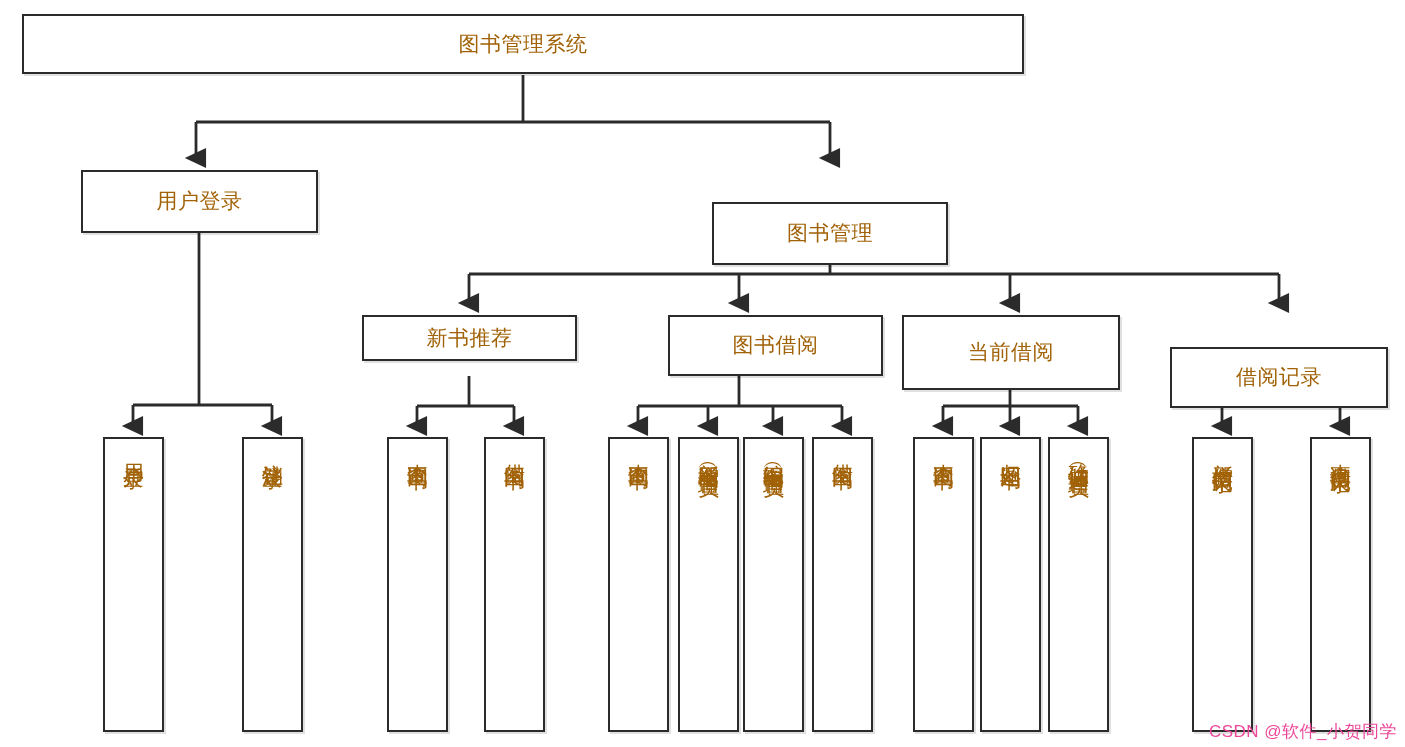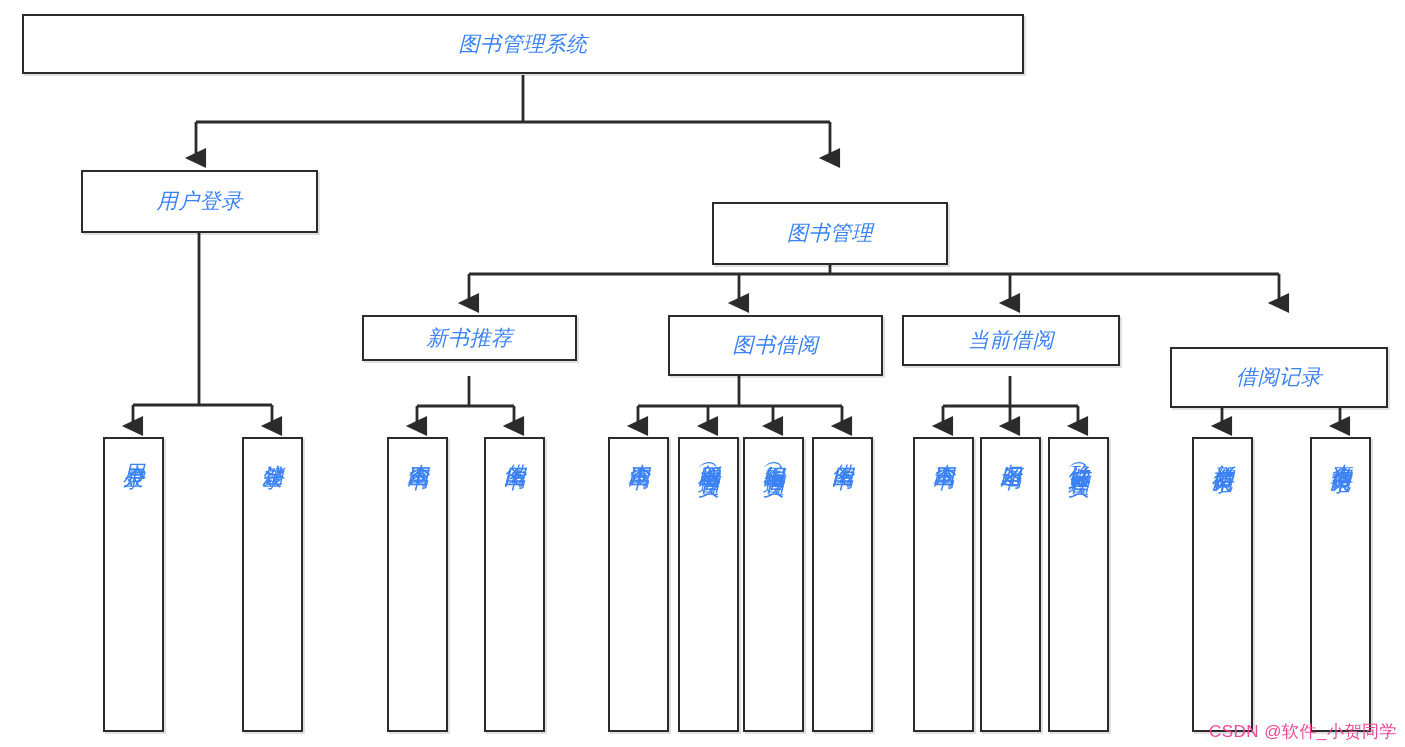--- a/index.html
+++ b/index.html
@@ -29,26 +29,25 @@
     position: absolute;
     box-sizing: border-box;
     border: 2.5px solid #2b2b2b;
     background: #ffffff;
     display: flex;
     align-items: center;
     justify-content: center;
     box-shadow: 2px 2px 0 rgba(0,0,0,0.12);
   }
   .node-label {
-    color: #3b82f6;
+    color: #a16207;
     text-align: center;
     line-height: 1.18;
     letter-spacing: 0.5px;
     user-select: none;
-    font-style: italic;
   }
   .node-box.horizontal .node-label {
     font-size: 21px;
     writing-mode: horizontal-tb;
   }
   .node-box.vertical {
     padding: 8px 0;
     align-items: flex-start;
   }
   .node-box.vertical .node-label {
@@ -139,21 +138,21 @@
   <div class="node-box horizontal" style="left:712px; top:170px; width:236px; height:63px;margin-top:32px;">
     <span class="node-label">图书管理</span>
   </div>
 
   <div class="node-box horizontal" style="left:362px; top:315px; width:215px; height:46px;">
     <span class="node-label">新书推荐</span>
   </div>
   <div class="node-box horizontal" style="left:632px; top:315px; width:215px; height:61px;margin-left:36px;">
     <span class="node-label">图书借阅</span>
   </div>
-  <div class="node-box horizontal" style="left:902px; top:315px; width:218px; height:51px;">
+  <div class="node-box horizontal" style="left:902px; top:315px; width:218px; height:75px;">
     <span class="node-label">当前借阅</span>
   </div>
   <div class="node-box horizontal" style="left:1170px; top:315px; width:218px; height:61px;margin-top:32px;">
     <span class="node-label">借阅记录</span>
   </div>
 
   <div class="node-box vertical" style="left:103px; top:437px; width:61px; height:295px;">
     <span class="node-label">用户登录</span>
   </div>
   <div class="node-box vertical" style="left:242px; top:437px; width:61px; height:295px;">

